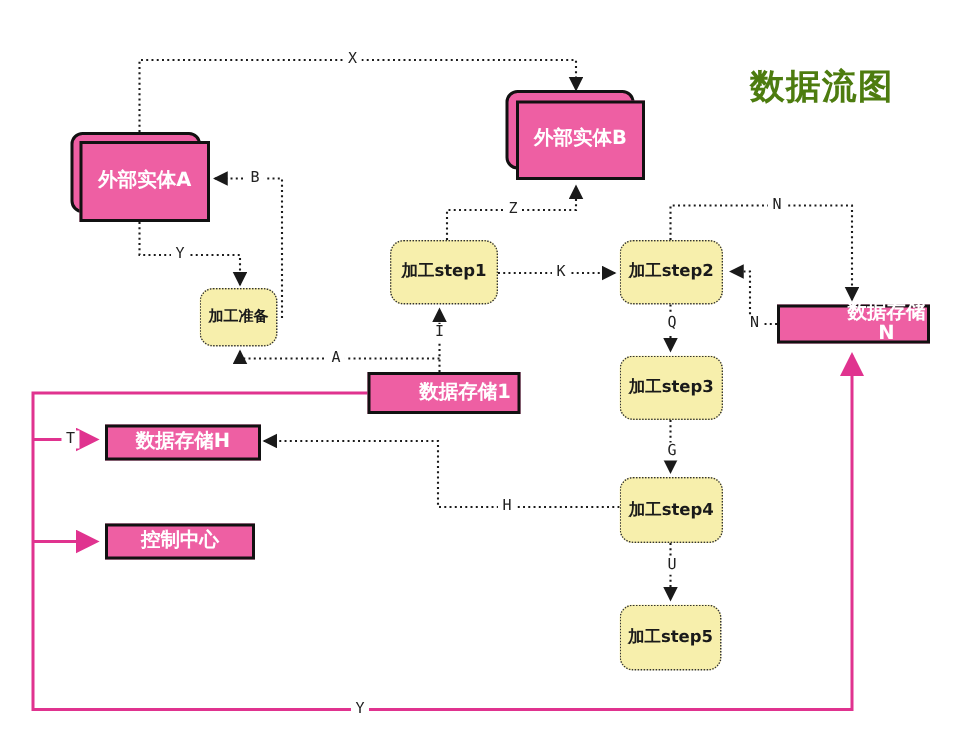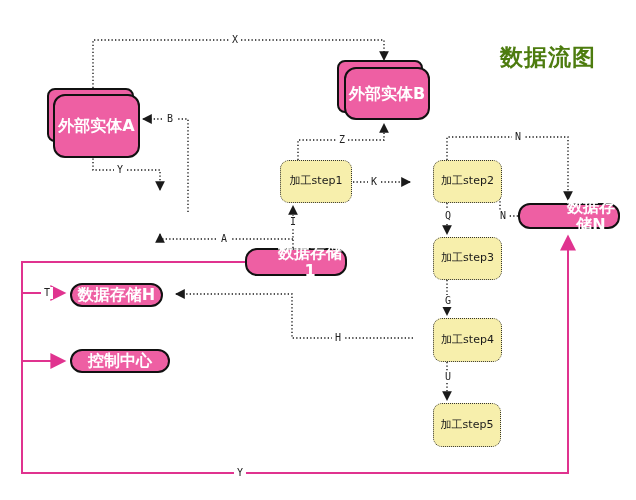--- a/index.html
+++ b/index.html
@@ -14,29 +14,29 @@
   .title{
     position:absolute;left:500px;top:42px;width:110px;
     font-size:23px;font-weight:bold;color:#4d7c0f;letter-spacing:1px;
   }
 
   .node{
     position:absolute;display:flex;align-items:center;justify-content:center;
     box-sizing:border-box;text-align:center;line-height:1.1;
   }
   .pinkbox{
-    background:#ee5fa3;border:2px solid #111;border-radius:12px;
-    color:#fff;font-weight:bold;font-size:16px;
+    background:#ee5fa3;border:2px solid #111;border-radius:0;
+    color:#fff;font-weight:bold;font-size:13px;
   }
   .shadowbox{
     background:#ee5fa3;border:2px solid #111;border-radius:8px;
   }
   .yellowbox{
     background:#f7efac;border:1.5px dotted #333;border-radius:9px;
-    color:#1a1a1a;font-weight:400;font-size:11px;margin-left:20px;
+    color:#1a1a1a;font-weight:700;font-size:11px;
   }
   .prep{font-size:10px;}
 
   .elabel{
     position:absolute;transform:translate(-50%,-50%);
     font-family:"DejaVu Sans Mono","Liberation Mono",monospace;
     font-size:10px;color:#222;background:#ffffff;padding:0 3px;line-height:12px;
   }
 </style>
 </head>
@@ -73,33 +73,34 @@
     <g fill="none" stroke="#e0338f" stroke-width="2">
       <path d="M245,262 H22 V473 H568 V237" marker-end="url(#ap)"></path>
       <path d="M22,293 H64" marker-end="url(#ap)"></path>
       <path d="M22,361 H64" marker-end="url(#ap)"></path>
     </g>
   </svg>
 
   <div class="title">数据流图</div>
 
   <div class="node shadowbox" style="left:47px;top:88px;width:87px;height:54px;"></div>
-  <div class="node pinkbox" style="left:53px;top:94px;width:87px;height:64px;">外部实体A</div>
+  <div class="node pinkbox" style="left:53px;top:94px;width:87px;height:54px;">外部实体A</div>
 
   <div class="node shadowbox" style="left:337px;top:60px;width:86px;height:53px;"></div>
   <div class="node pinkbox" style="left:344px;top:67px;width:86px;height:53px;">外部实体B</div>
 
+  <div class="node yellowbox prep" style="left:133px;top:192px;width:52px;height:39px;">加工准备</div>
   <div class="node yellowbox" style="left:260px;top:160px;width:72px;height:43px;">加工step1</div>
   <div class="node yellowbox" style="left:413px;top:160px;width:69px;height:43px;">加工step2</div>
   <div class="node yellowbox" style="left:413px;top:237px;width:69px;height:43px;">加工step3</div>
   <div class="node yellowbox" style="left:413px;top:318px;width:69px;height:44px;">加工step4</div>
   <div class="node yellowbox" style="left:413px;top:403px;width:68px;height:44px;">加工step5</div>
 
   <div class="node pinkbox" style="left:245px;top:248px;width:102px;height:28px;padding-left:28px;">数据存储1</div>
-  <div class="node pinkbox" style="left:70px;top:283px;width:93px;height:24px;">数据存储H</div>
+  <div class="node pinkbox" style="left:70px;top:283px;width:104px;height:24px;">数据存储H</div>
   <div class="node pinkbox" style="left:518px;top:203px;width:102px;height:26px;padding-left:44px;">数据存储N</div>
   <div class="node pinkbox" style="left:70px;top:349px;width:100px;height:24px;">控制中心</div>
 
   <span class="elabel" style="left:235px;top:40px;">X</span>
   <span class="elabel" style="left:170px;top:119px;">B</span>
   <span class="elabel" style="left:120px;top:170px;">Y</span>
   <span class="elabel" style="left:342px;top:140px;">Z</span>
   <span class="elabel" style="left:374px;top:182px;">K</span>
   <span class="elabel" style="left:293px;top:222px;">I</span>
   <span class="elabel" style="left:224px;top:239px;">A</span>

